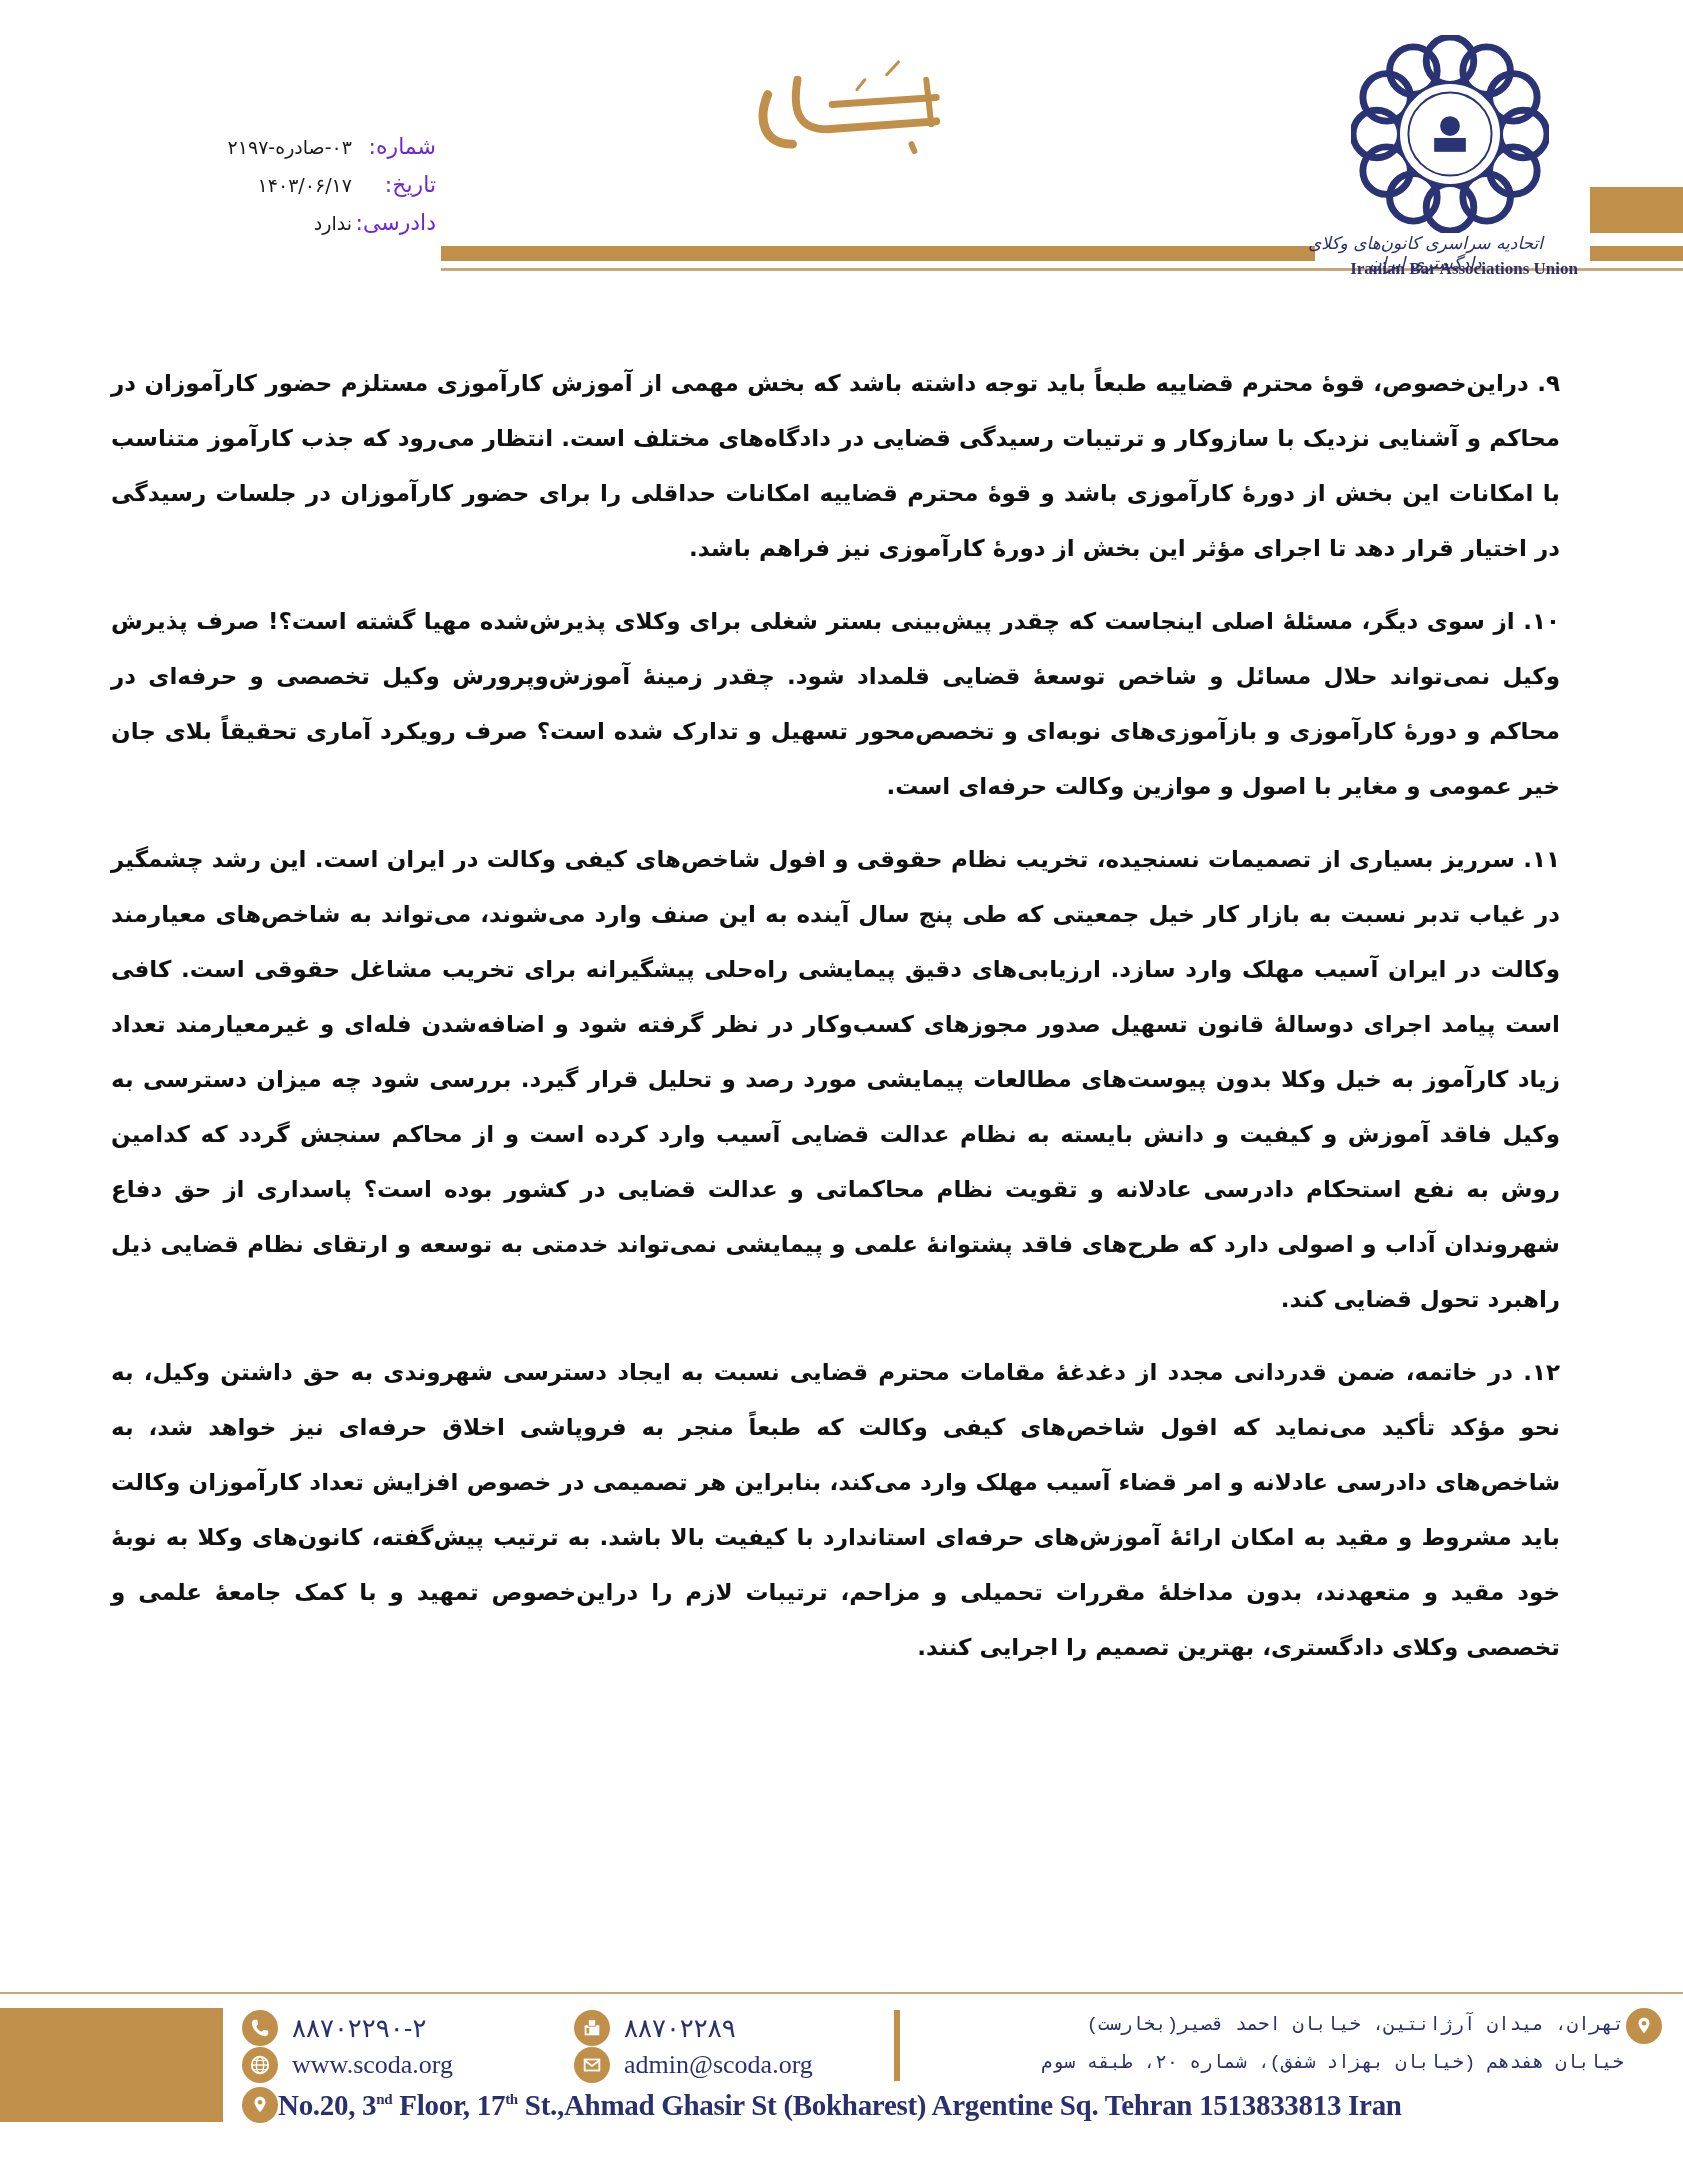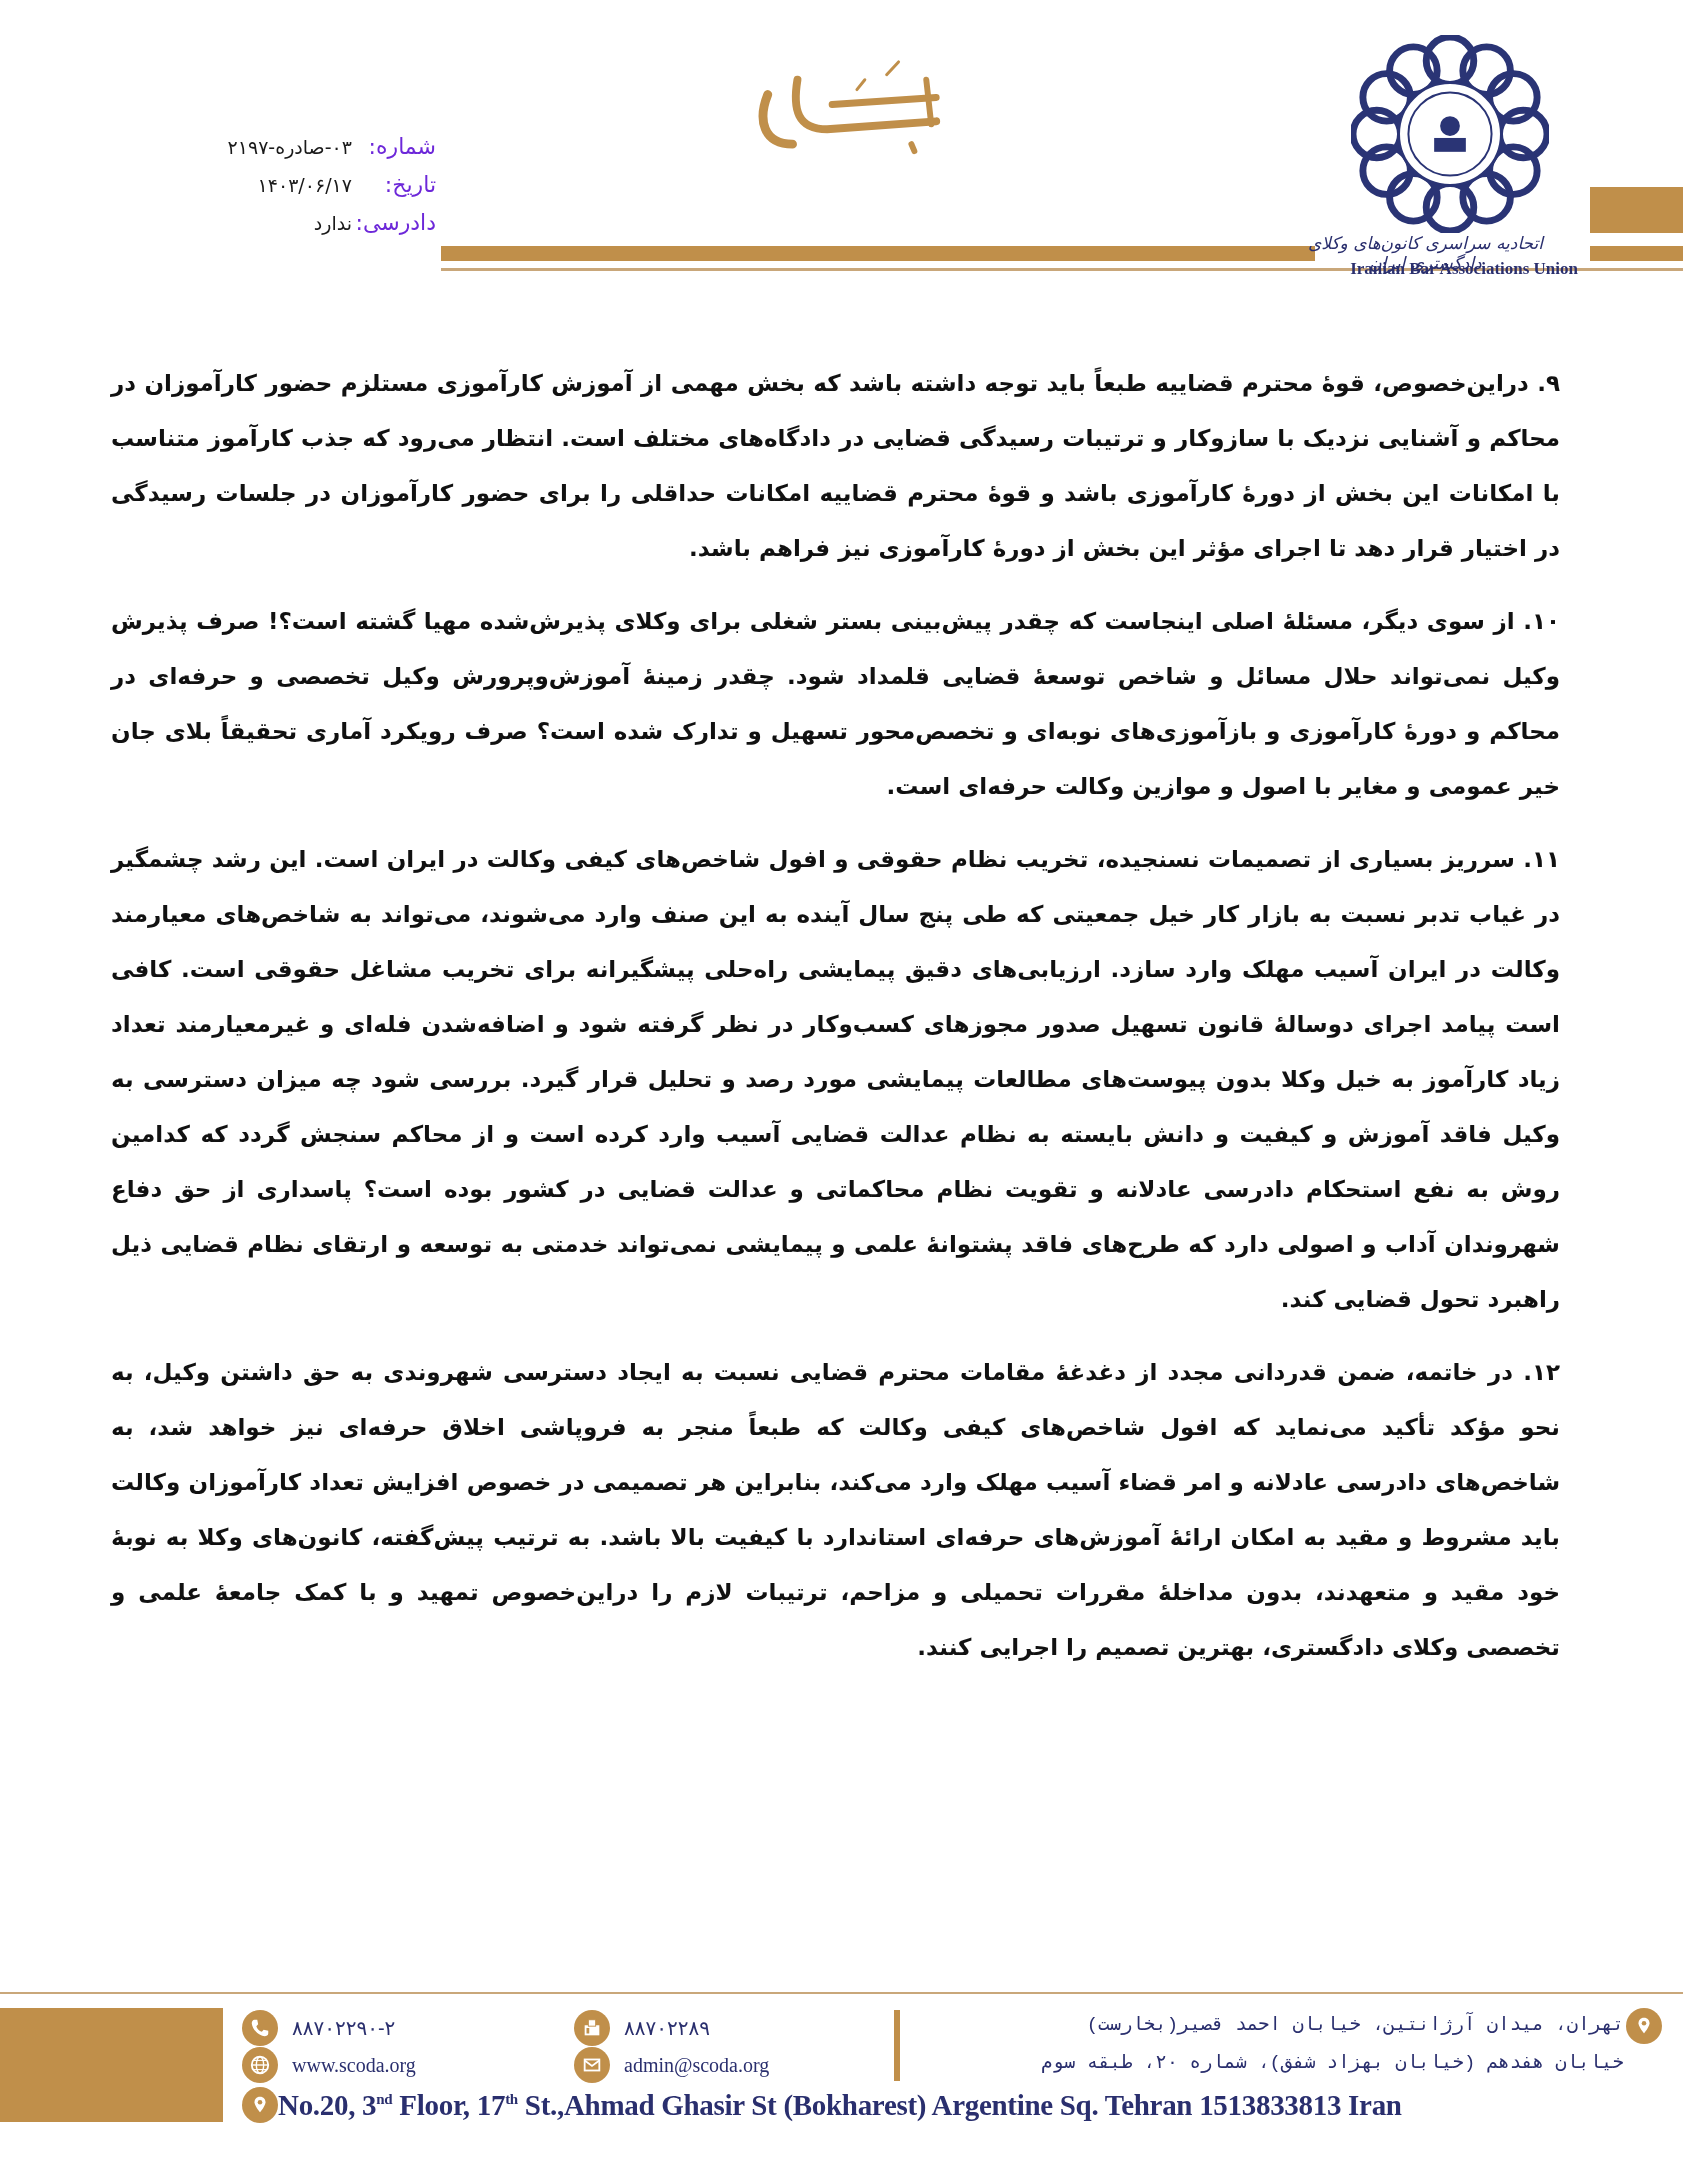--- a/index.html
+++ b/index.html
@@ -29,21 +29,21 @@
     .content p { margin: 0 0 18px 0; text-align-last: right; }
 
     
     .ftr-line { left: 0; top: 1992px; width: 1683px; height: 2px; background: #c9a77a; }
     .ftr-block { left: 0; top: 2008px; width: 223px; height: 114px; }
     .ftr-sep { left: 894px; top: 2010px; width: 6px; height: 71px; background: #c08f4a; }
 
     .ic { width: 36px; height: 36px; border-radius: 50%; background: #c08f4a; display: flex; align-items: center; justify-content: center; }
     .ic svg { width: 22px; height: 22px; }
 
-    .ftr-item { display: flex; align-items: center; gap: 14px; font-family: "Liberation Sans", sans-serif; font-size: 20px; color: #2a2f6e; white-space: nowrap; }
+    .ftr-item { display: flex; align-items: center; gap: 14px; font-family: "Liberation Sans", sans-serif; font-size: 26px; color: #2a2f6e; white-space: nowrap; }
     .ftr-c1 { left: 242px; }
     .ftr-c2 { left: 574px; }
     .row1 { top: 2010px; }
     .row2 { top: 2047px; font-family: Liberation Serif, serif; }
 
     .ftr-addr-fa { left: 921px; top: 2006px; width: 703px; direction: rtl; text-align: right; font-family: Liberation Mono, monospace; font-size: 19px; color: #2a2f6e; line-height: 38px; }
     .ftr-addr-fa .pin { position: absolute; right: -38px; top: 2px; }
 
     .ftr-addr-en { left: 242px; top: 2087px; display: flex; align-items: center; font-family: "Liberation Serif", serif; font-weight: bold; font-size: 29px; color: #2a2f6e; white-space: nowrap; letter-spacing: -0.3px; }
     .ftr-addr-en sup { font-size: 15px; }

